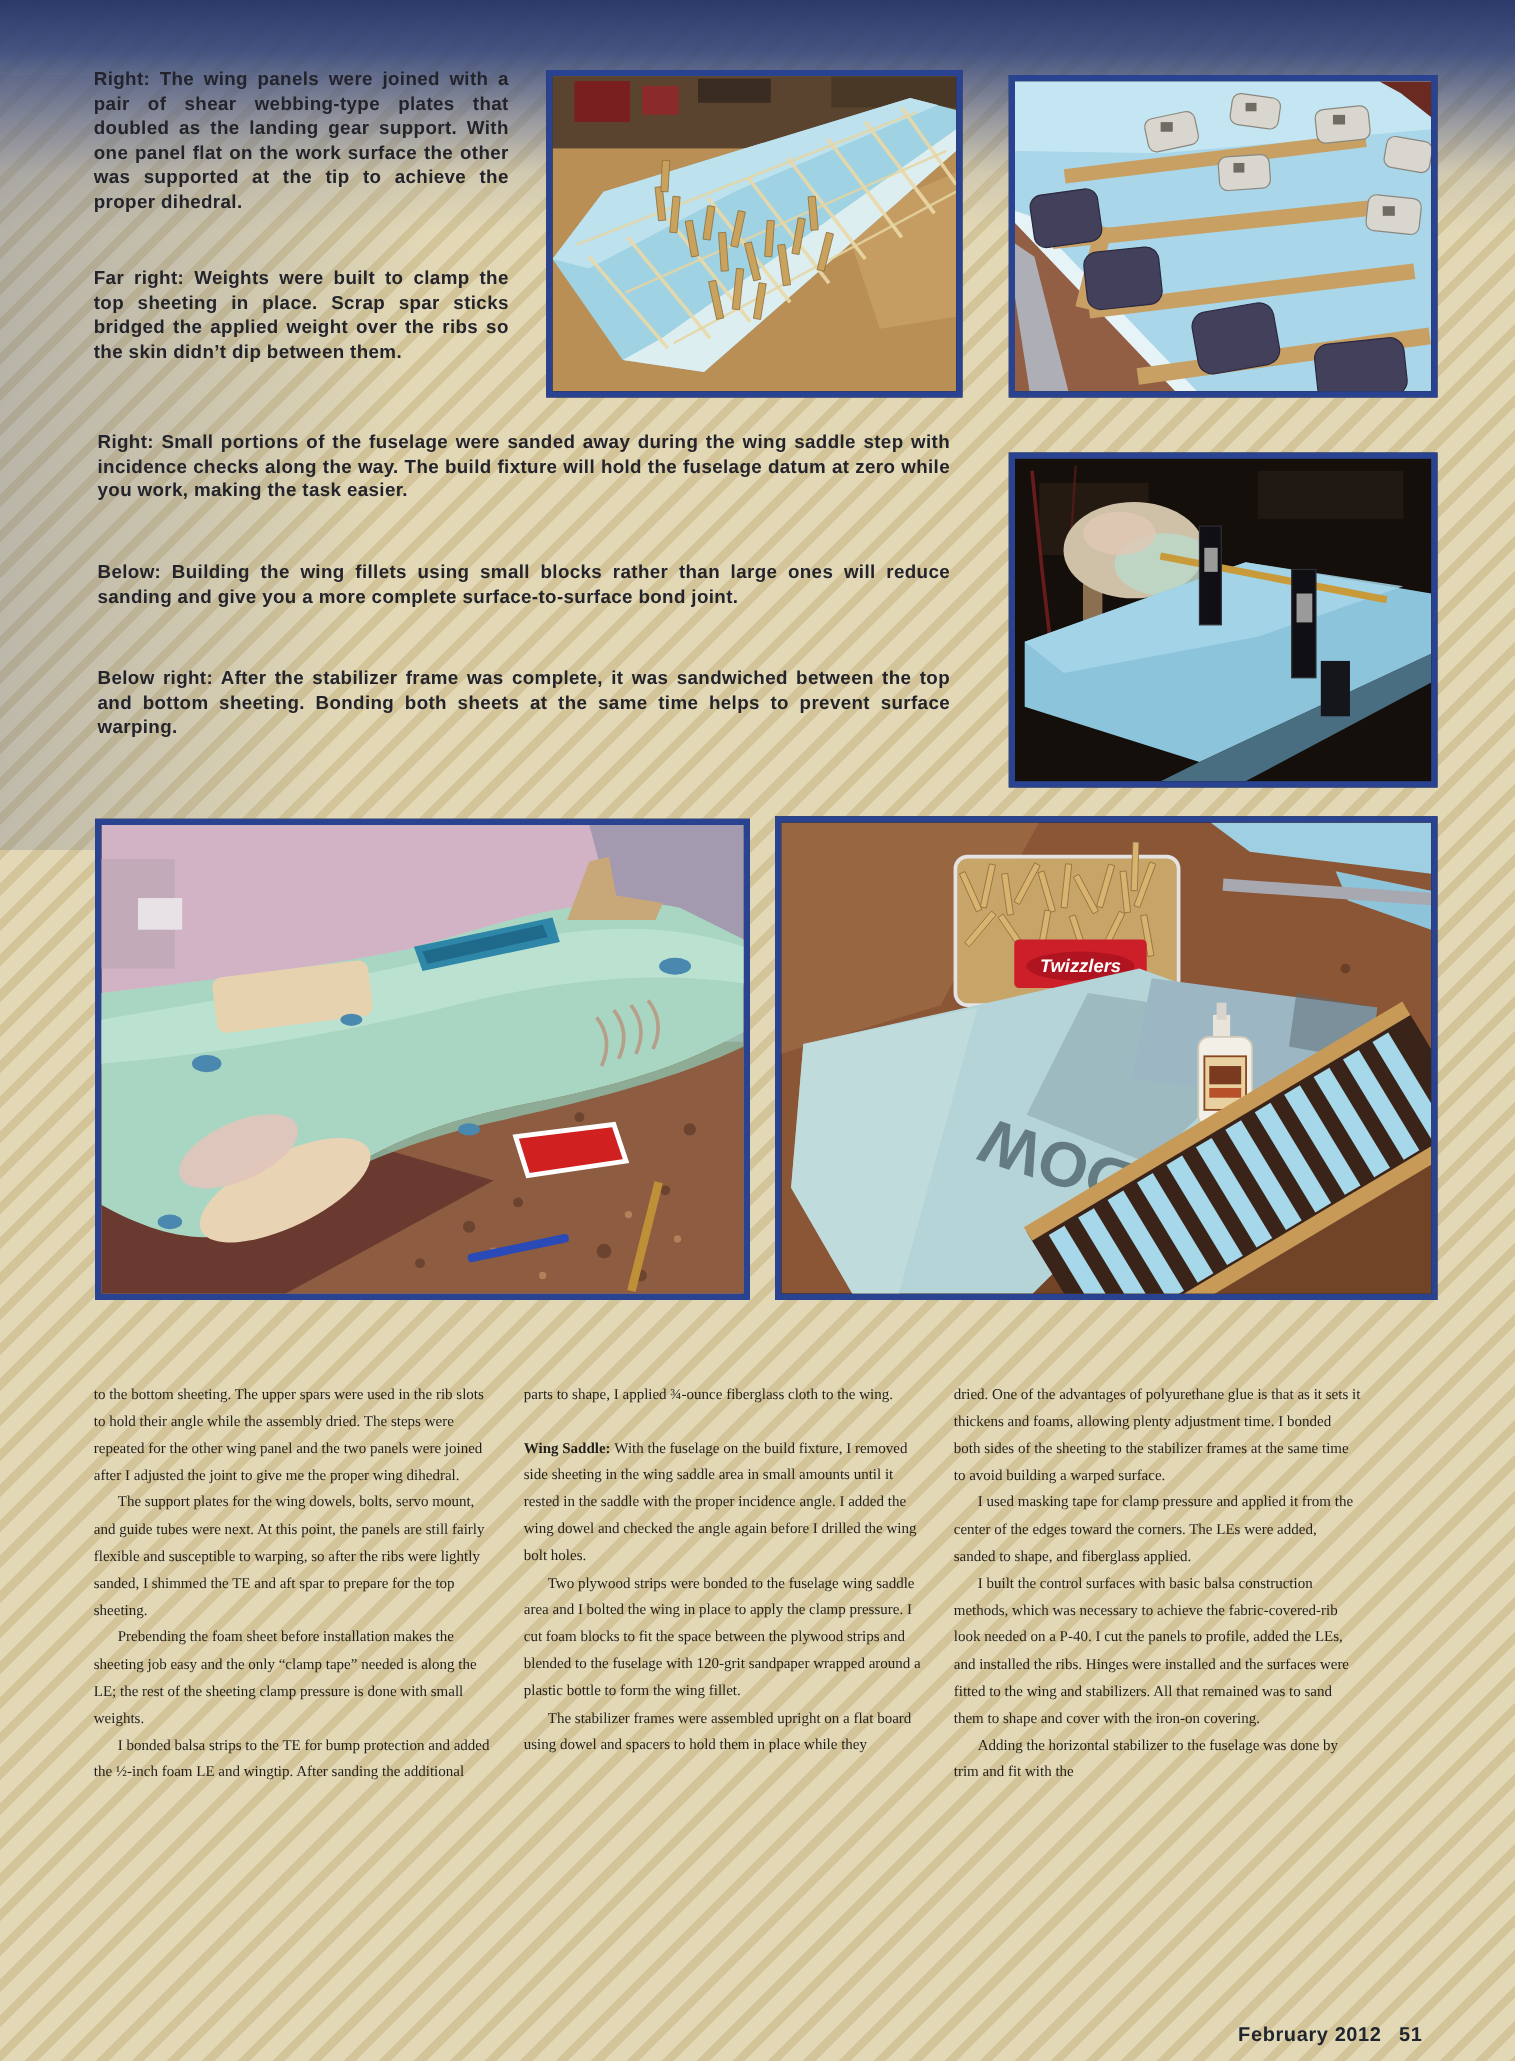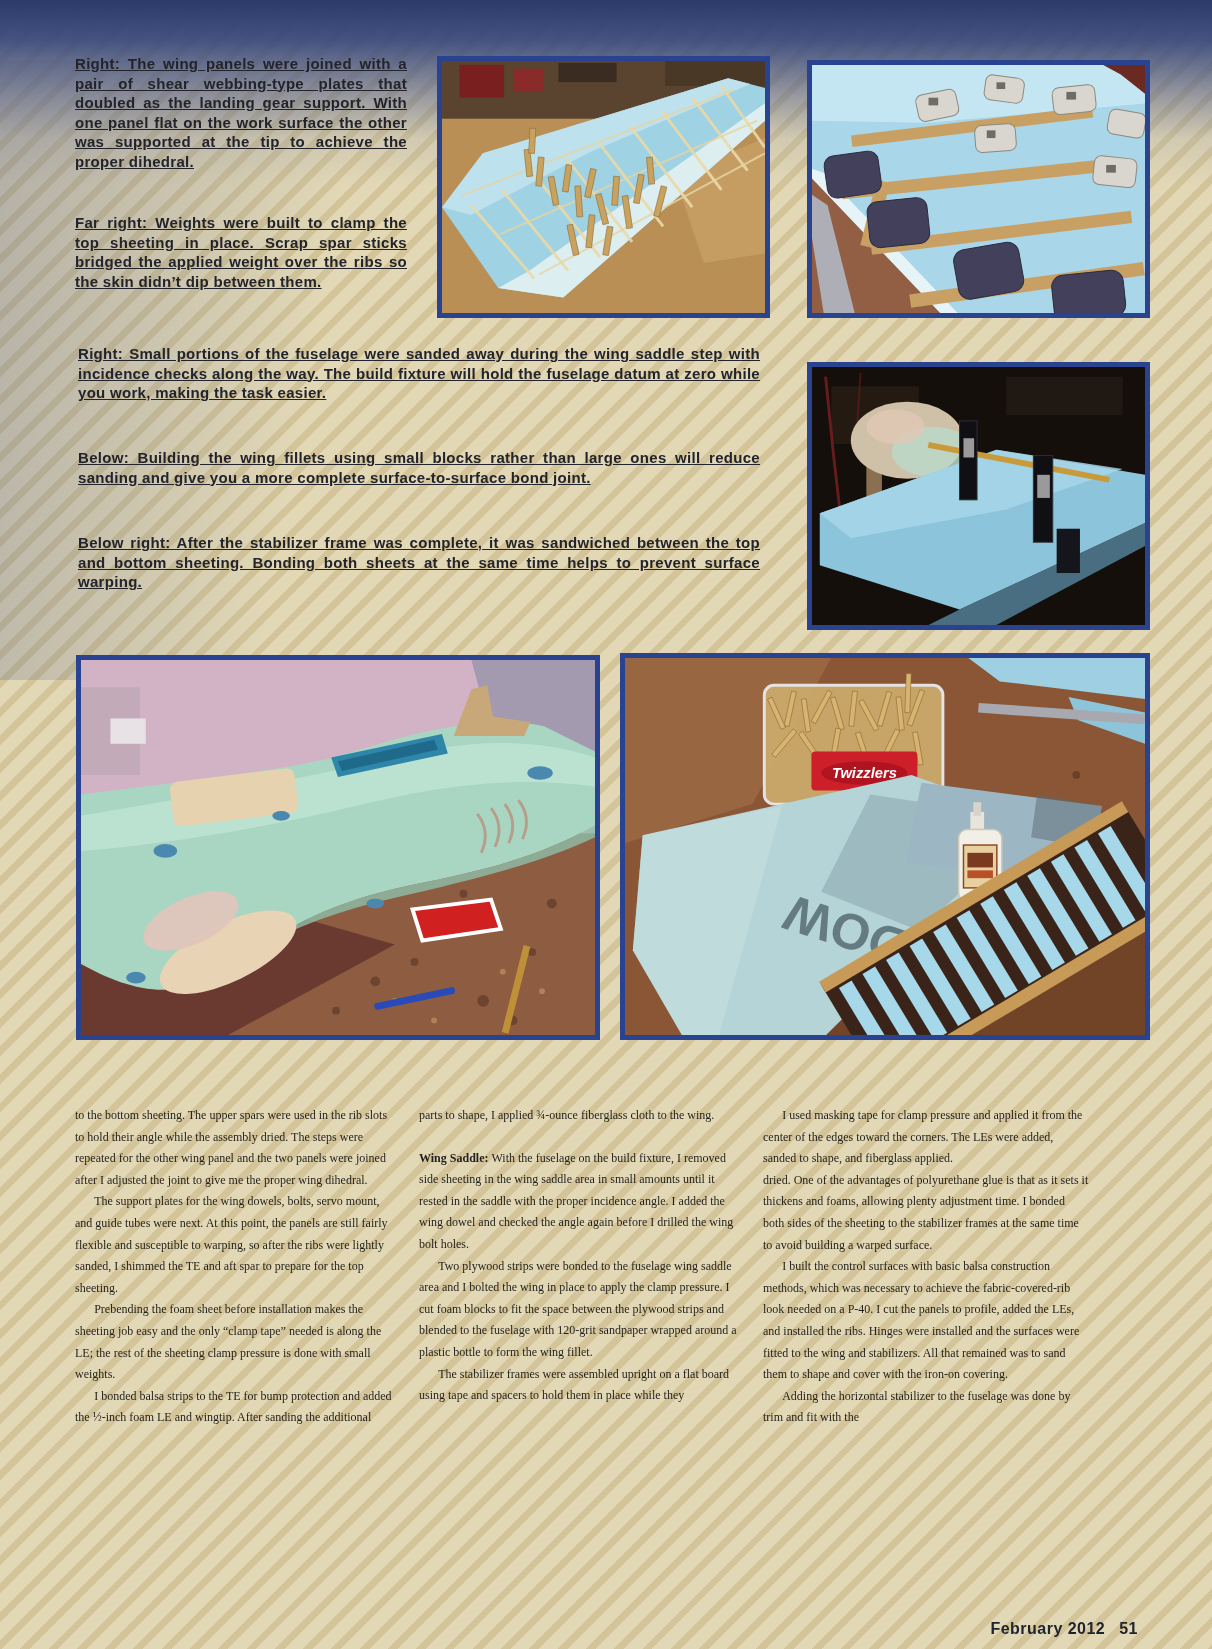--- a/index.html
+++ b/index.html
@@ -27,21 +27,20 @@
       rgba(86,96,134,0.34) 0%, rgba(86,96,134,0.16) 38%, rgba(86,96,134,0) 68%);
     pointer-events:none;
   }
   .caption{
     position:absolute;
     color:#23232b;
     font-weight:bold;
     font-size:15px;line-height:19.5px;
     letter-spacing:0.02em;
     text-align:justify;
-    text-decoration:underline;
   }
   .photo{
     position:absolute;
     border:5px solid #2a4391;
     box-sizing:border-box;
     background:#222;
     overflow:hidden;
     text-align:center;
   }
   .photo svg{display:block;width:100%;height:100%;}
@@ -347,26 +346,26 @@
     <p class="body-p">to the bottom sheeting. The upper spars were used in the rib slots to hold their angle while the assembly dried. The steps were repeated for the other wing panel and the two panels were joined after I adjusted the joint to give me the proper wing dihedral.</p>
     <p class="body-p indent">The support plates for the wing dowels, bolts, servo mount, and guide tubes were next. At this point, the panels are still fairly flexible and susceptible to warping, so after the ribs were lightly sanded, I shimmed the TE and aft spar to prepare for the top sheeting.</p>
     <p class="body-p indent">Prebending the foam sheet before installation makes the sheeting job easy and the only “clamp tape” needed is along the LE; the rest of the sheeting clamp pressure is done with small weights.</p>
     <p class="body-p indent">I bonded balsa strips to the TE for bump protection and added the ½-inch foam LE and wingtip. After sanding the additional</p>
   </div>
 
   <div class="bodycol" style="left:419px;top:1105px;width:322px;">
     <p class="body-p">parts to shape, I applied ¾-ounce fiberglass cloth to the wing.</p>
     <p class="body-p space-before"><b>Wing Saddle: </b><span>With the fuselage on the build fixture, I removed side sheeting in the wing saddle area in small amounts until it rested in the saddle with the proper incidence angle. I added the wing dowel and checked the angle again before I drilled the wing bolt holes.</span></p>
     <p class="body-p indent">Two plywood strips were bonded to the fuselage wing saddle area and I bolted the wing in place to apply the clamp pressure. I cut foam blocks to fit the space between the plywood strips and blended to the fuselage with 120-grit sandpaper wrapped around a plastic bottle to form the wing fillet.</p>
-    <p class="body-p indent">The stabilizer frames were assembled upright on a flat board using tape and spacers to hold them in place while they</p>
+    <p class="body-p indent">The stabilizer frames were assembled upright on a flat board using dowel and spacers to hold them in place while they</p>
   </div>
 
   <div class="bodycol" style="left:763px;top:1105px;width:326px;">
+    <p class="body-p">dried. One of the advantages of polyurethane glue is that as it sets it thickens and foams, allowing plenty adjustment time. I bonded both sides of the sheeting to the stabilizer frames at the same time to avoid building a warped surface.</p>
     <p class="body-p indent">I used masking tape for clamp pressure and applied it from the center of the edges toward the corners. The LEs were added, sanded to shape, and fiberglass applied.</p>
-    <p class="body-p">dried. One of the advantages of polyurethane glue is that as it sets it thickens and foams, allowing plenty adjustment time. I bonded both sides of the sheeting to the stabilizer frames at the same time to avoid building a warped surface.</p>
     <p class="body-p indent">I built the control surfaces with basic balsa construction methods, which was necessary to achieve the fabric-covered-rib look needed on a P-40. I cut the panels to profile, added the LEs, and installed the ribs. Hinges were installed and the surfaces were fitted to the wing and stabilizers. All that remained was to sand them to shape and cover with the iron-on covering.</p>
     <p class="body-p indent">Adding the horizontal stabilizer to the fuselage was done by trim and fit with the</p>
   </div>
 
   <div class="footer">
     <span>February 2012</span><span>51</span>
   </div>
 </div>
 
 </body></html>

